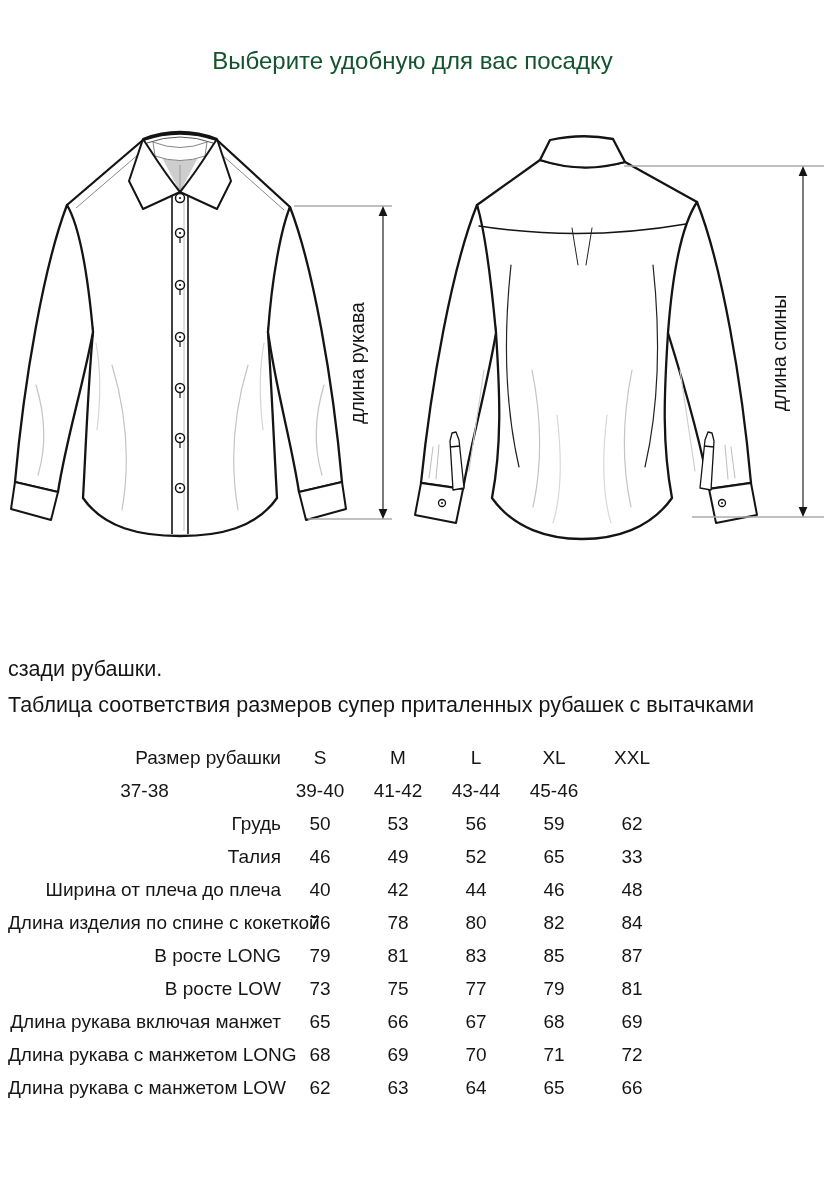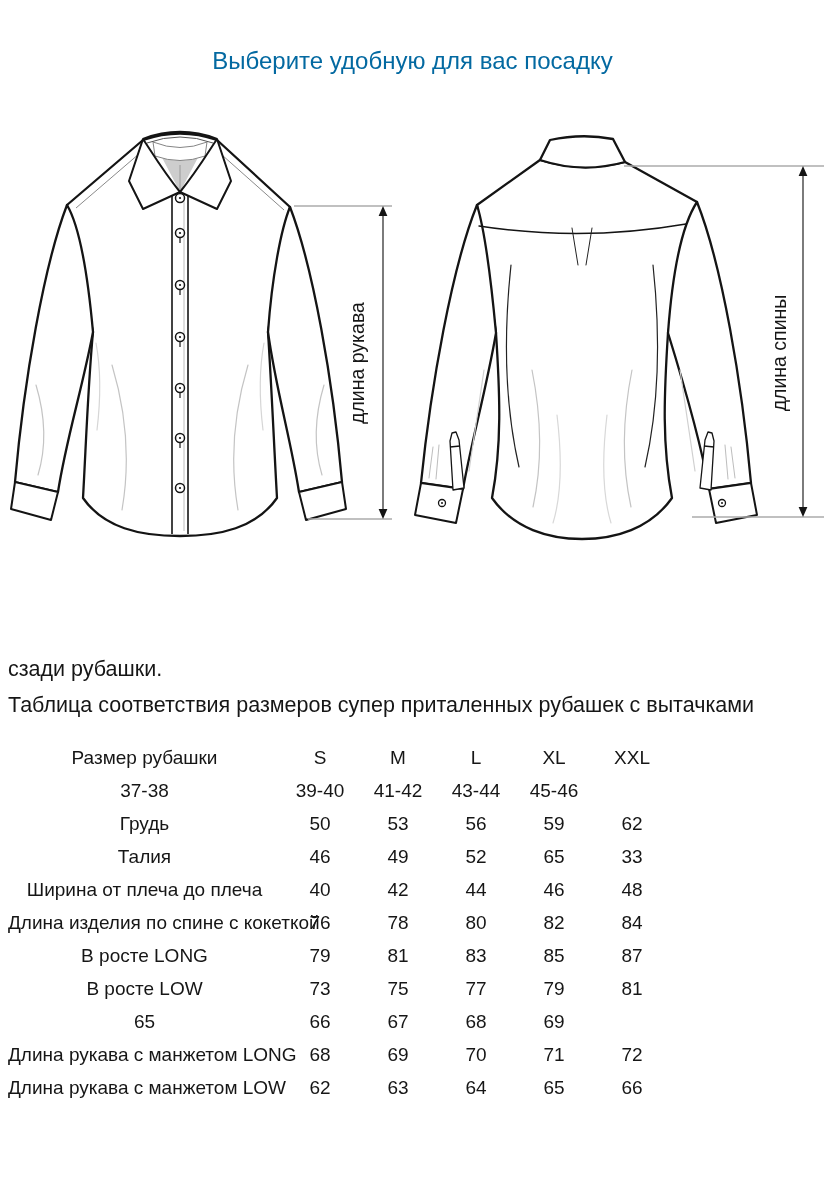--- a/index.html
+++ b/index.html
@@ -2,37 +2,37 @@
 <html><head>
 <meta charset="utf-8">
 <style>
   html,body{margin:0;padding:0;background:#fff;}
   .page{
     position:relative;width:825px;height:1200px;background:#ffffff;
     font-family:"Liberation Sans",sans-serif;color:#1a1a1a;overflow:hidden;
   }
   .title{
     position:absolute;top:46px;left:0;width:825px;text-align:center;
-    font-size:24px;line-height:30px;font-weight:400;color:#0369a1;
+    font-size:24px;line-height:30px;font-weight:400;color:#14532d;
   }
   .diagram-svg{position:absolute;top:115px;left:0;}
   .section-heading{
     position:absolute;top:624px;left:8px;font-size:21px;font-weight:700;
     letter-spacing:.2px;color:#111;
   }
   .description{
     position:absolute;top:652px;left:8px;width:808px;font-size:21.5px;
     line-height:35.5px;color:#161616;
   }
   .size-table{position:absolute;top:741px;left:8px;width:665px;}
   .trow{
     display:grid;grid-template-columns:273px 78px 78px 78px 78px 78px;
     height:33px;line-height:33px;font-size:19px;color:#161616;
   }
-  .tlabel{text-align:center;white-space:nowrap;}
+  .tlabel{text-align:right;white-space:nowrap;}
   .tcell{text-align:center;}
   svg text{font-family:"Liberation Sans",sans-serif;}
 </style>
 </head>
 <body>
 
 <div class="page">
 
   <div class="title">Выберите удобную для вас посадку</div>
 
@@ -253,20 +253,21 @@
       </div>
       <div class="trow">
         <div class="tlabel">В росте LOW</div>
         <div class="tcell">73</div>
         <div class="tcell">75</div>
         <div class="tcell">77</div>
         <div class="tcell">79</div>
         <div class="tcell">81</div>
       </div>
       <div class="trow">
+        <div class="tlabel">Длина рукава включая манжет</div>
         <div class="tcell">65</div>
         <div class="tcell">66</div>
         <div class="tcell">67</div>
         <div class="tcell">68</div>
         <div class="tcell">69</div>
       </div>
       <div class="trow">
         <div class="tlabel">Длина рукава с манжетом LONG</div>
         <div class="tcell">68</div>
         <div class="tcell">69</div>

